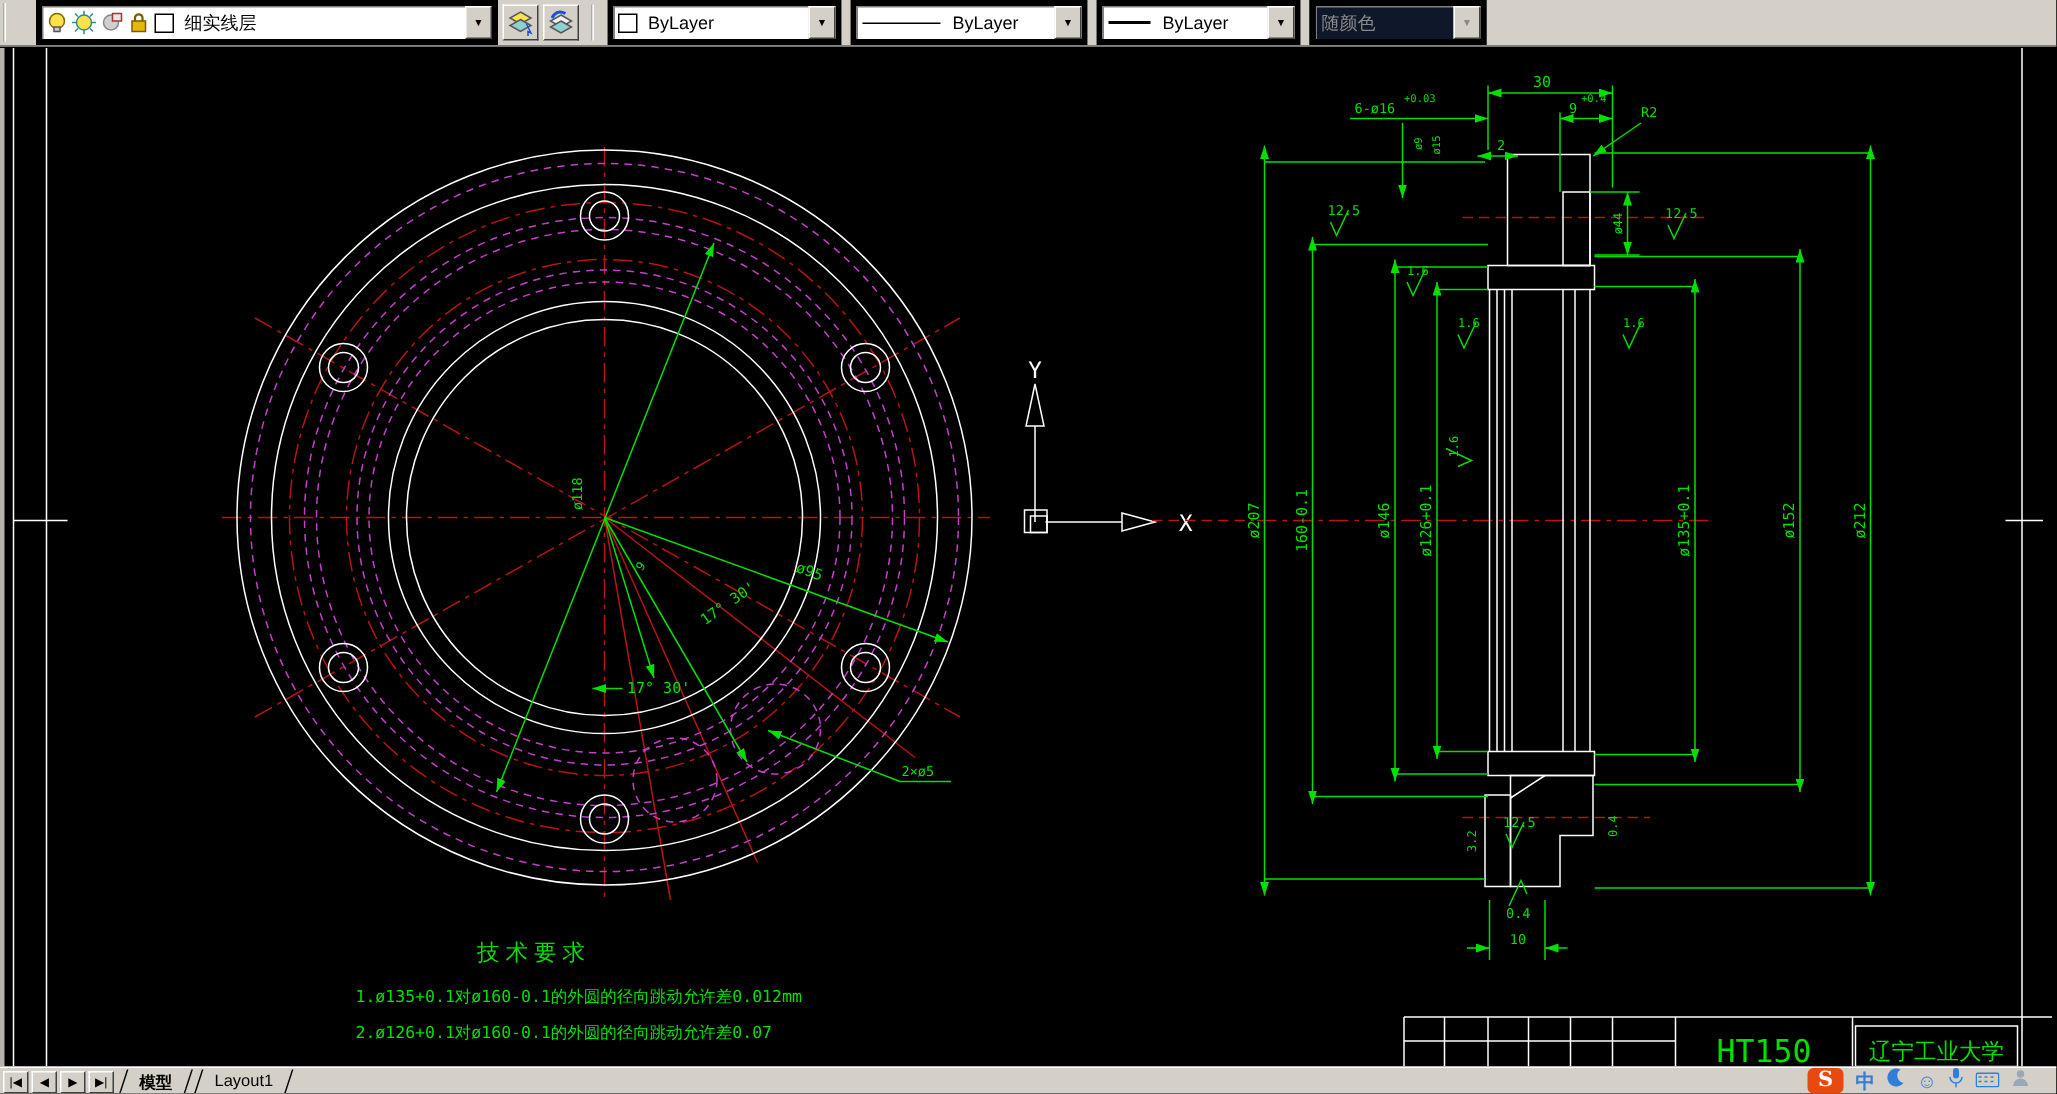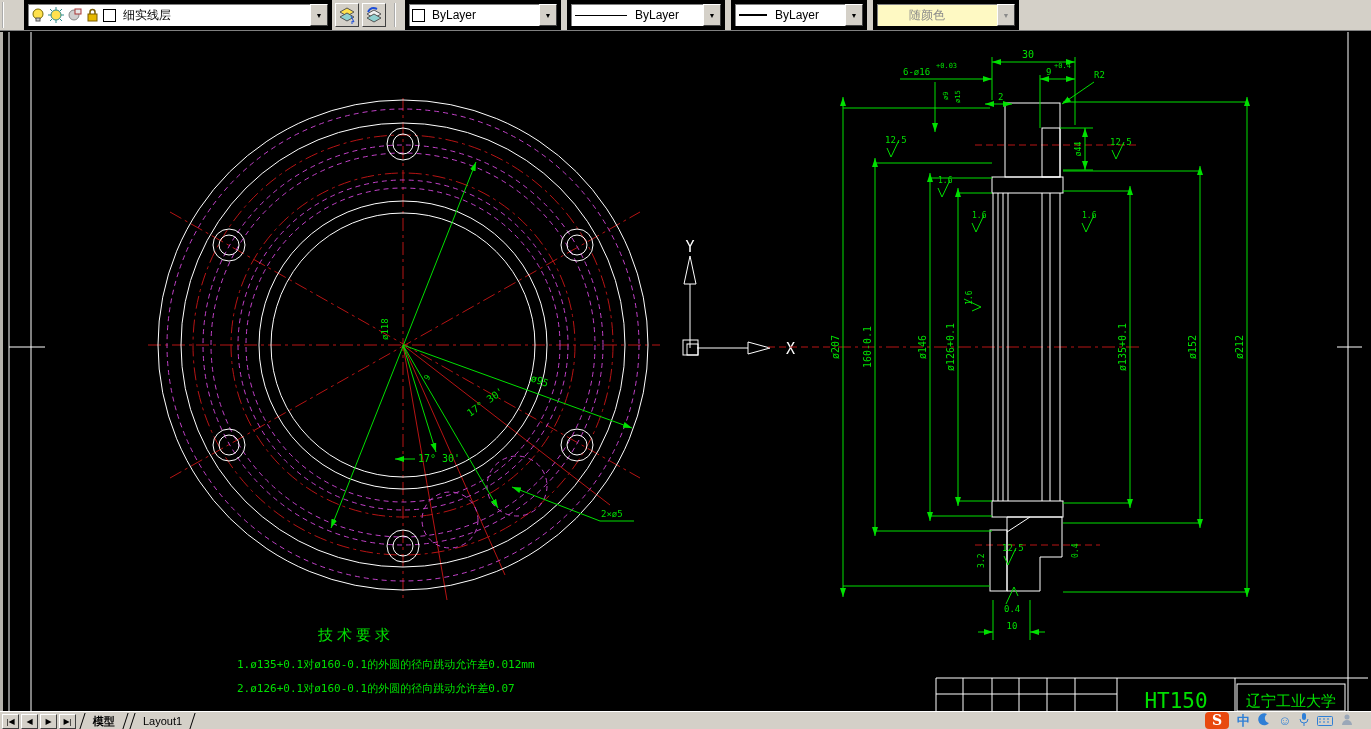--- a/index.html
+++ b/index.html
@@ -13,21 +13,21 @@
          display:flex;align-items:center;margin-left:6px;position:relative;}
   .combo .ctext{font-size:12px;color:#000;padding:0 4px;white-space:nowrap;flex:1;}
   .drop{width:16px;height:20px;background:#d4d0c8;border:1px solid;border-color:#fff #404040 #404040 #fff;
         display:flex;align-items:center;justify-content:center;font-size:7px;color:#000;margin-left:auto;}
   .swatch{width:11px;height:11px;background:#fff;border:1px solid #000;margin:0 3px;flex:none;}
   .lsample{height:1px;background:#000;margin:0 4px;flex:none;}
   .ico{width:16px;height:16px;flex:none;margin-left:2px;}
   .tb-btn{width:24px;height:24px;background:#d4d0c8;border:1px solid;border-color:#fff #404040 #404040 #fff;
           margin-left:3px;padding:2px;}
   .sep{width:3px;height:24px;border-left:2px groove #fff;margin-left:8px;}
-  .combo.disabled{background:#fef9c3;padding-left:28px;}
+  .combo.disabled{background:#0f172a;}
   .combo.disabled .ctext{color:#8a8a8a;}
   .combo.disabled .drop{color:#8a8a8a;}
   
   .canvas{position:absolute;left:0;top:32px;width:1371px;height:679px;background:#000;}
   .win-edge{position:absolute;left:0;top:32px;width:3px;height:679px;background:#b5b2ac;}
   
   .statusbar{position:absolute;left:0;top:711px;width:1371px;height:18px;background:#d4d0c8;
              border-top:1px solid #fff;display:flex;align-items:center;font-size:11px;color:#000;}
   .nav-btn{width:17px;height:15px;background:#d4d0c8;border:1px solid;border-color:#fff #404040 #404040 #fff;
            font-size:8px;line-height:13px;text-align:center;padding:0;margin-left:2px;color:#000;}

